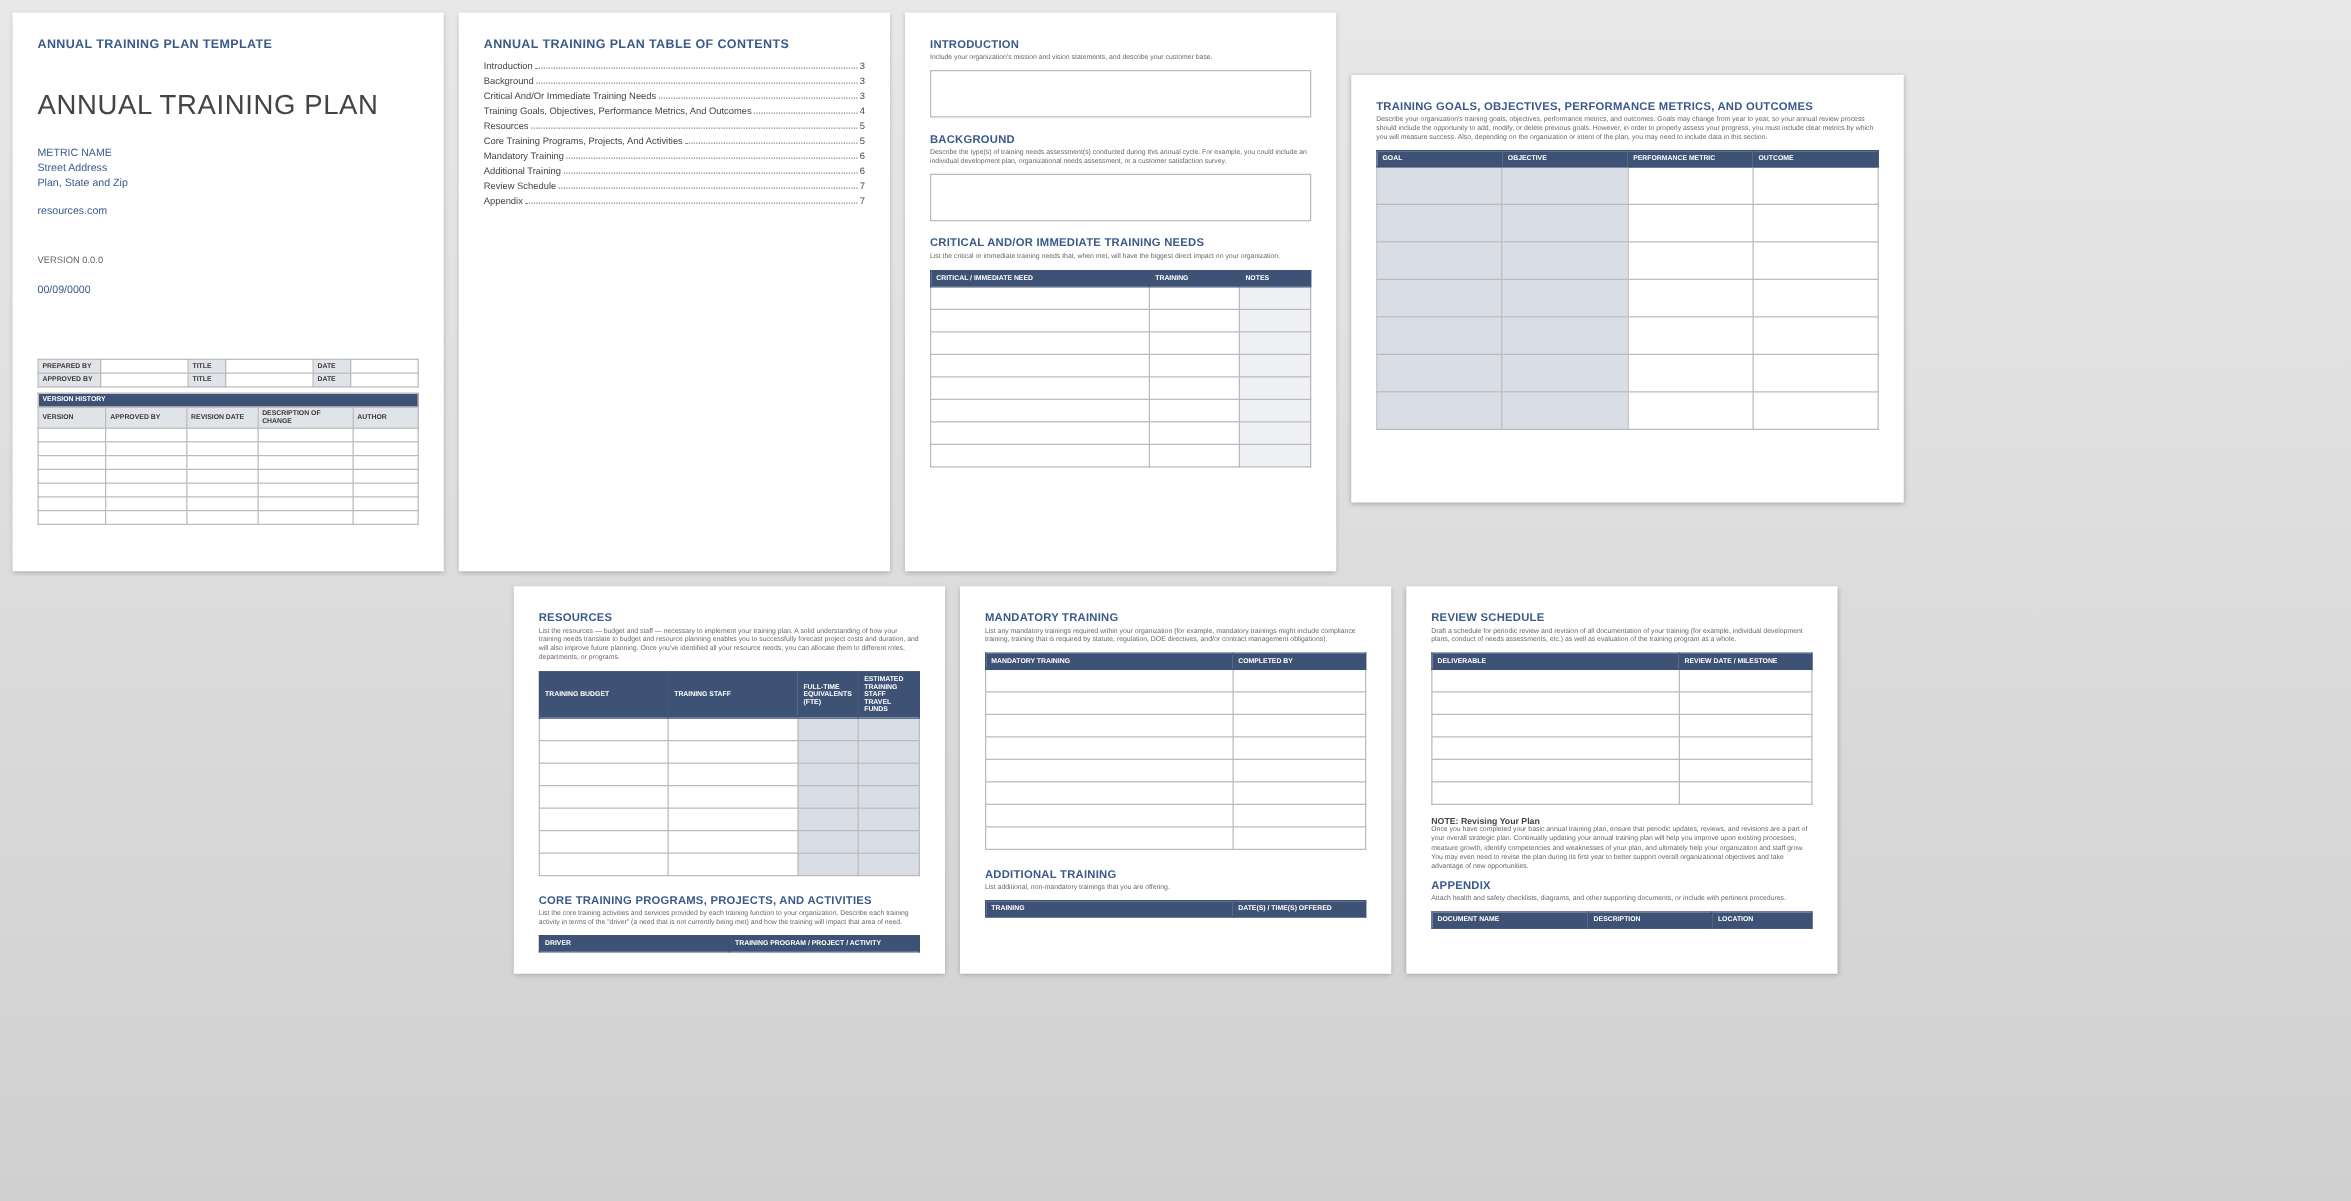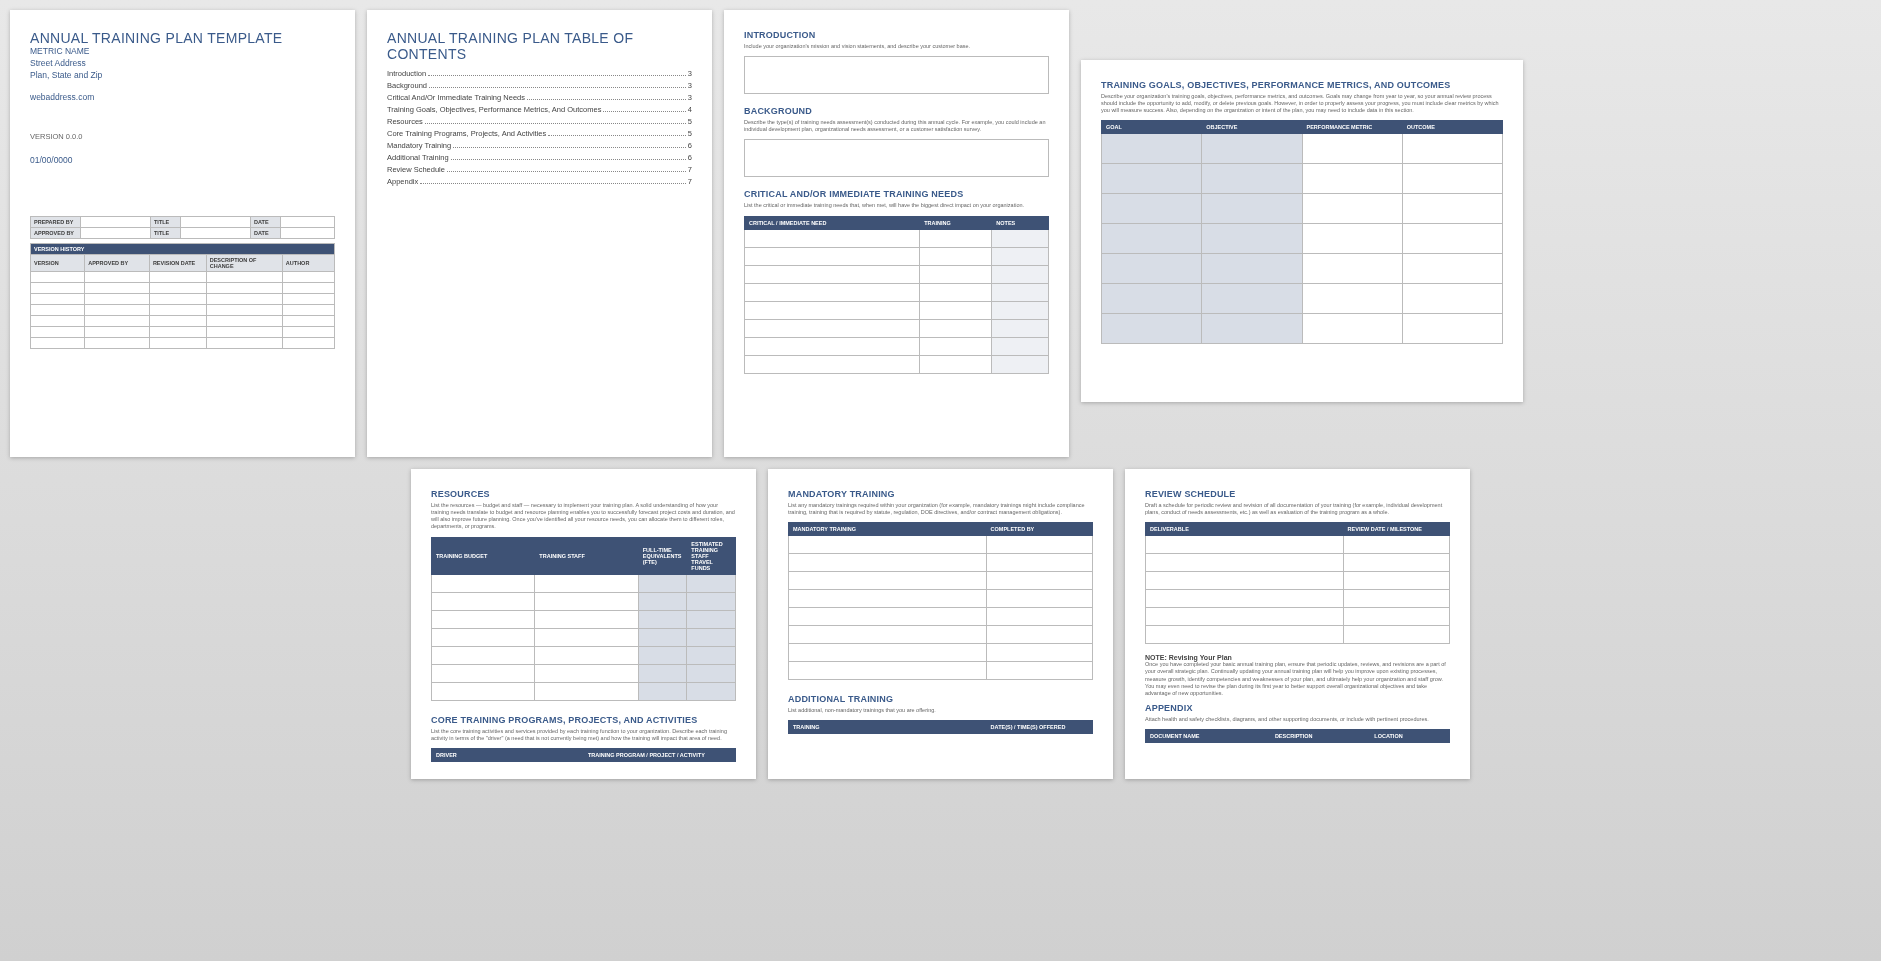--- a/index.html
+++ b/index.html
@@ -21,21 +21,21 @@
     padding: 20px;
     font-size: 7px;
     color: #3b3b3b;
   }
   .p-portrait { width: 345px; height: 447px; }
   .p-landscape { width: 442px; height: 342px; }
   .p-short { width: 345px; height: 310px; }
 
   .row2 { width:100%; display:flex; gap:12px; justify-content:center; margin-top:12px;}
   
-  .header-bar { color:#3a5a8a; font-weight:normal; font-size:14px; letter-spacing:0.3px; }
+  .header-bar { color:#3a5a8a; font-weight:bold; font-size:10px; letter-spacing:0.3px; }
   .big-title { font-size:22px; color:#444; font-weight:400; letter-spacing:0.5px; margin:30px 0 20px 0; }
   .blue-text { color:#3a5a8a; font-size:8.5px; line-height:1.4; }
   .small { font-size:7.5px; color:#666; margin-top:28px;}
   
   .mini-table { width:100%; border-collapse:collapse; margin-top:6px;}
   .mini-table td, .mini-table th { border:1px solid #bbb; padding:2px 3px; font-size:5.5px; }
   .mini-table th { background:#3e5275; color:#fff; text-align:left; font-weight:bold;}
   .mini-table .lbl { background:#e0e3e8; font-weight:bold; width:50px;}
   .mini-table .lbl2 { background:#e0e3e8; font-weight:bold; width:30px;}
   
@@ -55,26 +55,27 @@
   
   .note-title{font-size:7px; font-weight:bold; color:#444; margin-top:10px;}
 </style>
 </head>
 <body>
 
 <div class="pages">
 
   <div class="page p-portrait">
     <div class="header-bar">ANNUAL TRAINING PLAN TEMPLATE</div>
+    <div class="big-title">ANNUAL TRAINING PLAN</div>
     <div class="blue-text">METRIC NAME</div>
     <div class="blue-text">Street Address</div>
     <div class="blue-text">Plan, State and Zip</div>
-    <div class="blue-text" style="margin-top:10px">webaddress.com</div>
+    <div class="blue-text" style="margin-top:10px">resources.com</div>
     <div class="small">VERSION 0.0.0</div>
-    <div class="blue-text" style="margin-top:14px">01/00/0000</div>
+    <div class="blue-text" style="margin-top:14px">00/09/0000</div>
 
     <table class="mini-table" style="margin-top:50px">
       <tbody>
           <tr>
             <td class="lbl">PREPARED BY</td>
             <td style="width:70px"></td>
             <td class="lbl2">TITLE</td>
             <td style="width:70px"></td>
             <td class="lbl2">DATE</td>
             <td></td>

